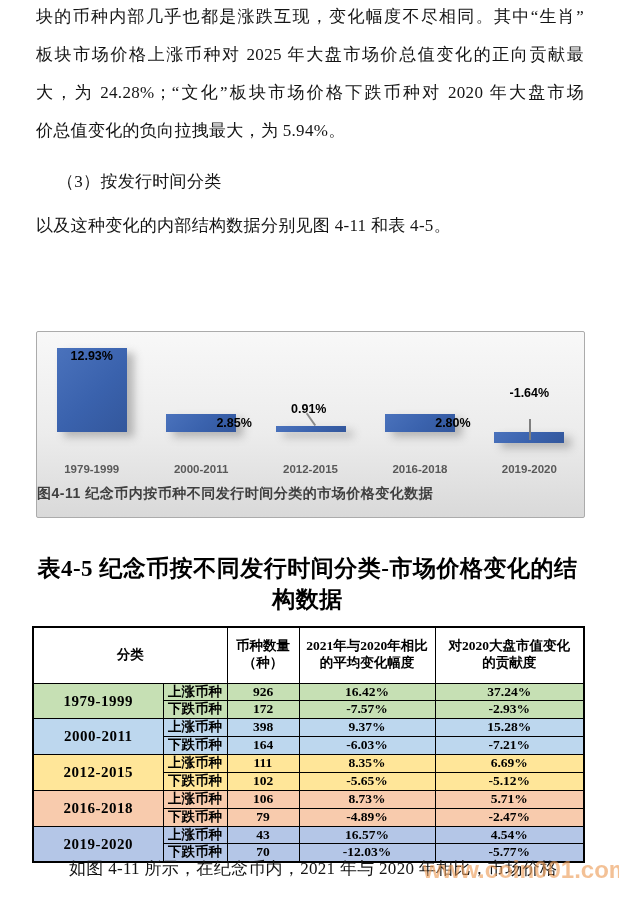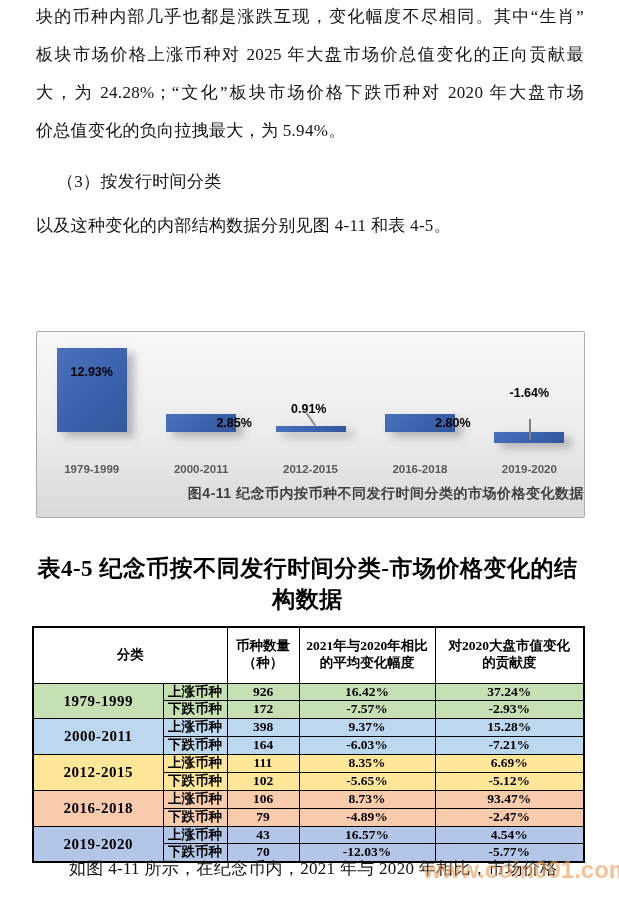--- a/index.html
+++ b/index.html
@@ -21,32 +21,32 @@
          border:1px solid #ababab;border-radius:2px;
          background:linear-gradient(180deg,#f8f8f8 0%,#ececec 55%,#d9d9d9 100%);
          font-family:"Liberation Sans","DejaVu Sans",sans-serif;}
   .slots{position:absolute;left:0;top:0;width:100%;height:100%;display:flex;}
   .slot{position:relative;flex:1 1 20%;height:100%;}
   .bar{position:absolute;left:50%;transform:translateX(-50%);width:70px;
        background:linear-gradient(135deg,#4a72bc 0%,#3a62ad 55%,#33579c 100%);
        box-shadow:7px 5px 8px rgba(110,110,110,.45);}
   .bar-label{position:absolute;left:0;width:100%;text-align:center;
              font-weight:bold;font-size:12.5px;color:#000;}
-  .inlabel-top{top:17px;}
+  .inlabel-top{top:1px;}
   .inlabel-mid{top:50%;transform:translateY(-52%);padding-left:33px;}
   .out-label{position:absolute;left:50%;transform:translateX(-55%);
              font-weight:bold;font-size:12.5px;color:#000;white-space:nowrap;}
   .lbl-2{bottom:101px;}
   .lbl-4{bottom:117px;transform:translateX(-50%);}
   .leader-diag{position:absolute;left:calc(50% - 1px);top:80px;width:1.5px;height:15px;
                background:#8a8a8a;transform:rotate(-35deg);}
   .leader-vert{position:absolute;left:50%;top:87px;width:1.5px;height:21px;background:#7f7f7f;}
   .axis-row{position:absolute;left:0;top:131px;width:100%;display:flex;}
   .axis-label{flex:1 1 20%;text-align:center;font-weight:bold;font-size:11.5px;color:#595959;}
-  .chart-caption{position:absolute;left:0;top:153px;width:100%;text-align:right;
+  .chart-caption{position:absolute;left:0;top:153px;width:100%;text-align:left;
                  font-weight:bold;font-size:14px;color:#3f3f3f;letter-spacing:.5px;}
 
   
   .table-title{position:absolute;left:32px;top:553px;width:551px;text-align:center;
                font-weight:bold;font-size:23px;color:#000;letter-spacing:.5px;}
   table.data-table{position:absolute;left:32px;top:586px;width:551px;
                    border-collapse:collapse;table-layout:fixed;
                    font-family:"Liberation Serif","DejaVu Serif",serif;}
   .data-table th,.data-table td{border:1px solid #000;padding:0;text-align:center;
                    vertical-align:middle;font-weight:bold;color:#000;font-size:13.5px;line-height:1.25;}
@@ -188,21 +188,21 @@
         <td>下跌币种</td>
         <td>102</td>
         <td>-5.65%</td>
         <td>-5.12%</td>
       </tr>
       <tr class="grp3">
         <td class="period" rowspan="2">2016-2018</td>
         <td>上涨币种</td>
         <td>106</td>
         <td>8.73%</td>
-        <td>93.47%</td>
+        <td>5.71%</td>
       </tr>
       <tr class="grp3">
         <td>下跌币种</td>
         <td>79</td>
         <td>-4.89%</td>
         <td>-2.47%</td>
       </tr>
       <tr class="grp4">
         <td class="period" rowspan="2">2019-2020</td>
         <td>上涨币种</td>

